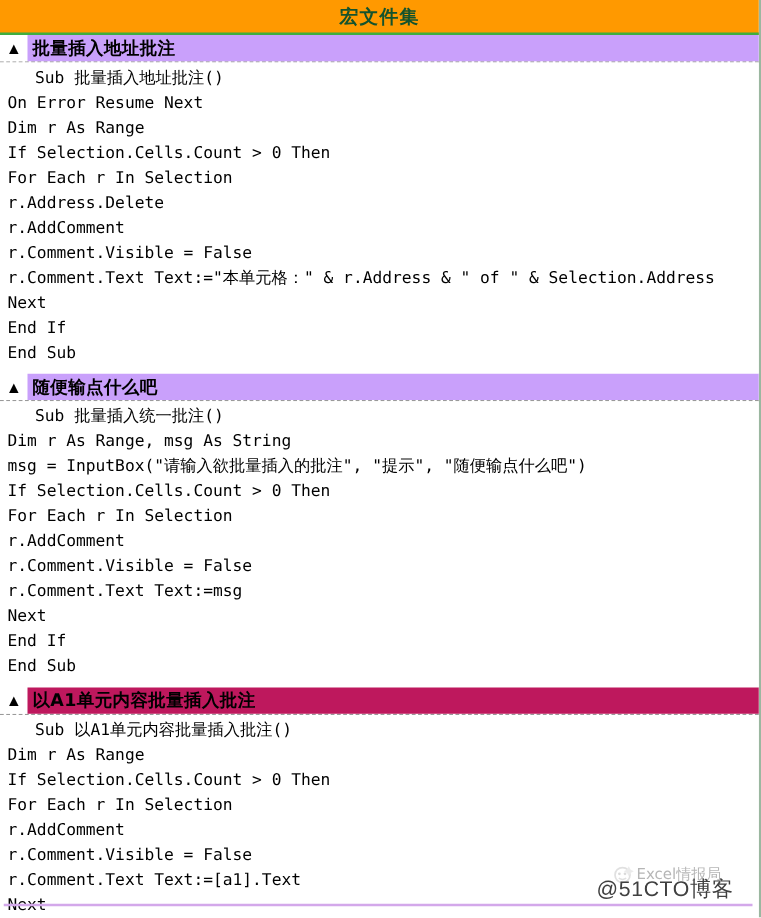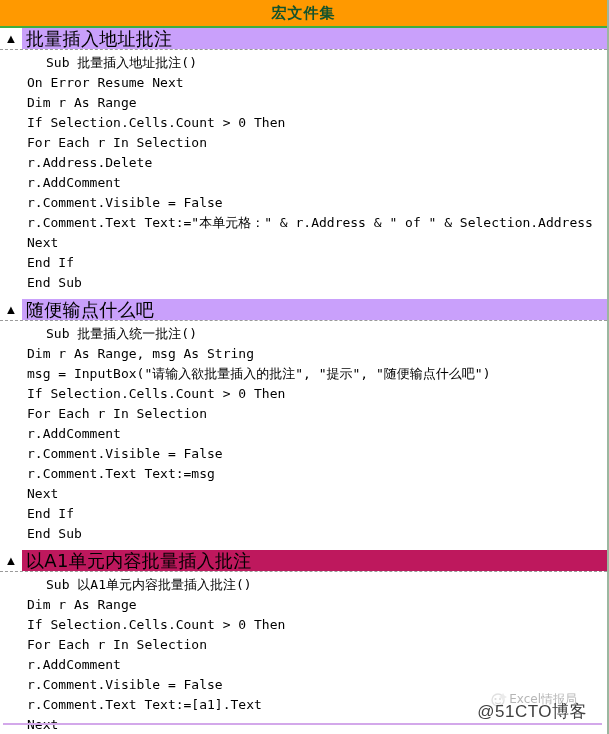--- a/index.html
+++ b/index.html
@@ -68,42 +68,42 @@
   .section-title {
     flex: 1 1 auto;
     background: #c9a0fb;
     display: flex;
     align-items: center;
     padding-left: 4px;
     box-sizing: border-box;
   }
   .section-title span {
     font-family: "DejaVu Sans", "Liberation Sans", sans-serif;
-    font-size: 18px;
-    font-weight: normal;
+    font-size: 14px;
+    font-weight: bold;
     color: #000000;
     letter-spacing: 0.3px;
   }
 
   
   .code-block {
     padding: 3px 0 6px 0;
     background: #ffffff;
   }
   .code-line {
     font-family: "DejaVu Sans Mono", "Liberation Mono", monospace;
     font-size: 13px;
     line-height: 20px;
     color: #000000;
     white-space: pre;
-    padding-left: 27px;
+    padding-left: 6px;
     height: 20px;
     overflow: hidden;
   }
-  .code-line.indent-sub { padding-left: 46px; }
+  .code-line.indent-sub { padding-left: 28px; }
 
   
   .footer {
     position: absolute;
     left: 0;
     right: 2px;
     bottom: 0;
     height: 44px;
   }
   .brand-wm {

